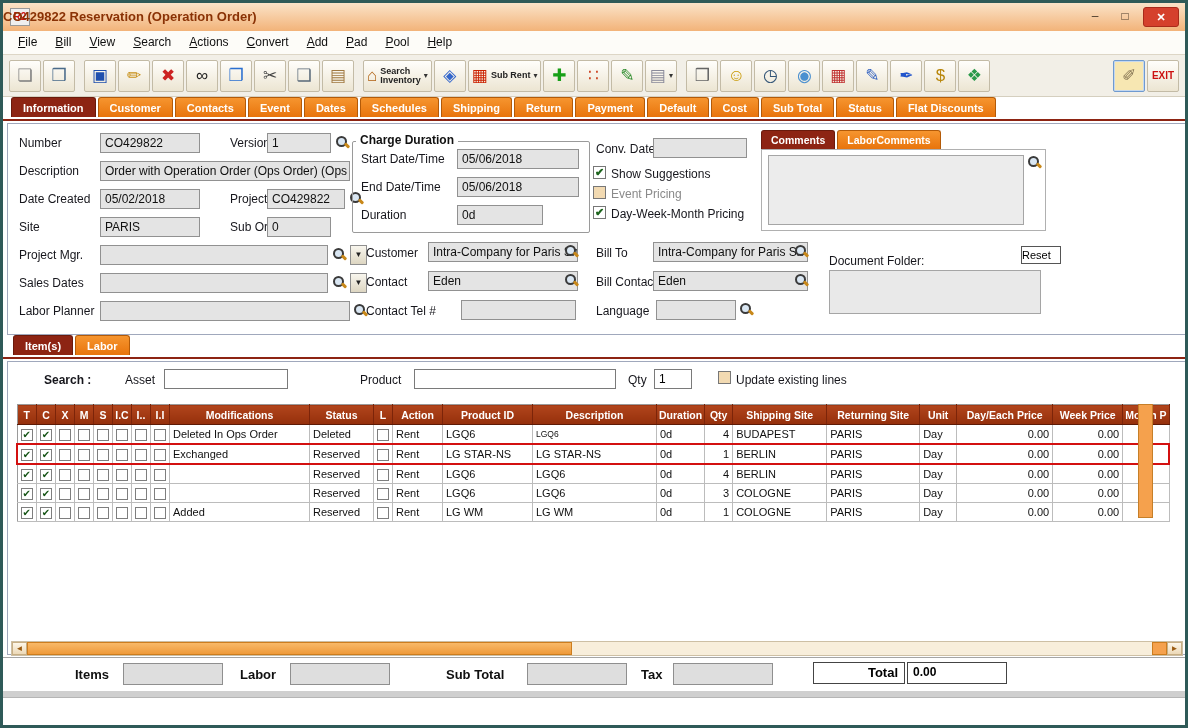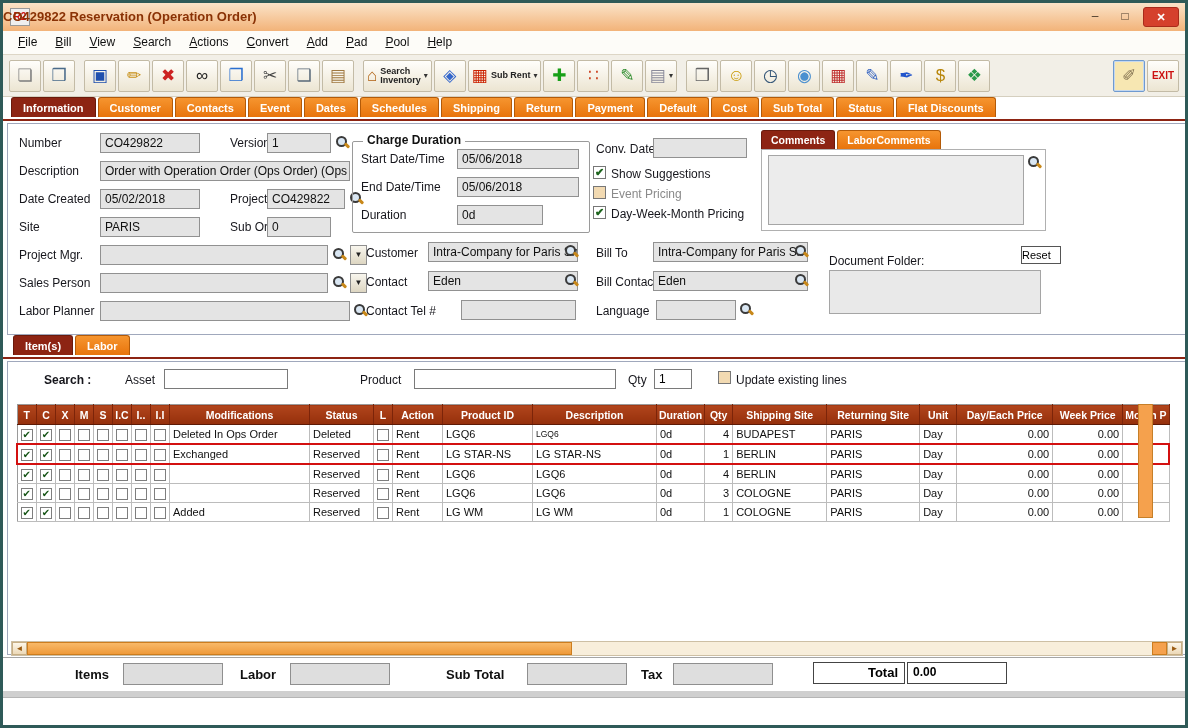--- a/index.html
+++ b/index.html
@@ -45,21 +45,21 @@
   .fld{position:absolute;height:20px;background:#e4e4e4;border:1px solid #919191;font-size:12px;color:#101010;padding:2px 4px;line-height:15px;box-sizing:border-box;overflow:hidden;white-space:nowrap;}
   .sinput{position:absolute;height:20px;border:1px solid #7a7a7a;background:#fff;font-family:inherit;font-size:12px;padding:1px 4px;box-sizing:border-box;}
   .mag{position:absolute;width:15px;height:15px;cursor:pointer;}
   .mag::before{content:"";position:absolute;left:1px;top:1px;width:7px;height:7px;border:2px solid #3a3a3a;border-radius:50%;background:#d9e6f2;}
   .mag::after{content:"";position:absolute;left:9px;top:9px;width:6px;height:3px;background:#c8881a;transform:rotate(45deg);border-radius:1px;}
   .ddbtn{position:absolute;width:17px;height:20px;background:linear-gradient(#f8f6ee,#ddd6c2);border:1px solid #8f8f8f;font-size:8px;color:#222;text-align:center;line-height:18px;box-sizing:border-box;cursor:pointer;}
   .chk{position:absolute;width:13px;height:13px;background:#fff;border:1px solid #777;box-sizing:border-box;font-size:11px;line-height:10px;text-align:center;color:#1c641c;font-weight:bold;cursor:pointer;}
   .chk.dis{background:#f2dab2;}
   .chk.on::before{content:"✔";}
   .gb{position:absolute;border:1px solid #9a9a9a;border-radius:2px;}
-  .gb-title{position:absolute;top:-9px;left:10px;background:#fff;padding:0 4px;font-weight:bold;font-size:12px;color:#111;}
+  .gb-title{position:absolute;top:-9px;left:3px;background:#fff;padding:0 4px;font-weight:bold;font-size:12px;color:#111;}
   .sunken{position:absolute;background:#ececec;border:1px solid #a5a5a5;box-sizing:border-box;}
   .cbox{position:absolute;border:1px solid #b0b0b0;background:#fff;box-sizing:border-box;}
   .reset-btn{position:absolute;width:40px;height:18px;background:#fff;border:1px solid #555;font-size:11px;text-align:left;line-height:16px;cursor:pointer;box-sizing:border-box;}
 
   
   #grid{position:absolute;left:8px;top:42px;border-collapse:collapse;table-layout:fixed;font-size:11px;border-left:1px solid #9a9a9a;border-top:1px solid #9a9a9a;}
   #grid th{background:linear-gradient(#b2451c,#942f0b);color:#fff;font-weight:bold;font-size:10.5px;height:19px;padding:0 2px;border-right:1px solid #7c2409;border-bottom:1px solid #5e1a05;text-align:center;overflow:hidden;white-space:nowrap;cursor:pointer;}
   #grid td{height:18px;padding:0 3px;border-right:1px solid #bcbcbc;border-bottom:1px solid #bcbcbc;overflow:hidden;white-space:nowrap;background:#fff;color:#101010;}
   #grid tr.sel td{border-top:2px solid #d31010;border-bottom:2px solid #d31010;}
   #grid tr.sel td:first-child{border-left:2px solid #d31010;}
@@ -215,21 +215,21 @@
     <span class="lbl" style="left:11px;top:96px;">Site</span>
     <div class="fld" style="left:92px;top:93px;width:100px;">PARIS</div>
     <span class="lbl" style="left:222px;top:96px;">Sub Orders</span>
     <div class="fld" style="left:259px;top:93px;width:64px;">0</div>
 
     <span class="lbl" style="left:11px;top:124px;">Project Mgr.</span>
     <div class="fld" style="left:92px;top:121px;width:228px;"></div>
     <span class="mag" style="left:324px;top:123px;"></span>
     <span class="ddbtn" style="left:342px;top:121px;">▼</span>
 
-    <span class="lbl" style="left:11px;top:152px;">Sales Person</span>
+    <span class="lbl" style="left:11px;top:152px;">Sales Dates</span>
     <div class="fld" style="left:92px;top:149px;width:228px;"></div>
     <span class="mag" style="left:324px;top:151px;"></span>
     <span class="ddbtn" style="left:342px;top:149px;">▼</span>
 
     <span class="lbl" style="left:11px;top:180px;">Labor Planner</span>
     <div class="fld" style="left:92px;top:177px;width:250px;"></div>
     <span class="mag" style="left:345px;top:179px;"></span>
 
     <div class="gb" style="left:344px;top:17px;width:236px;height:90px;">
       <span class="gb-title">Charge Duration</span>

